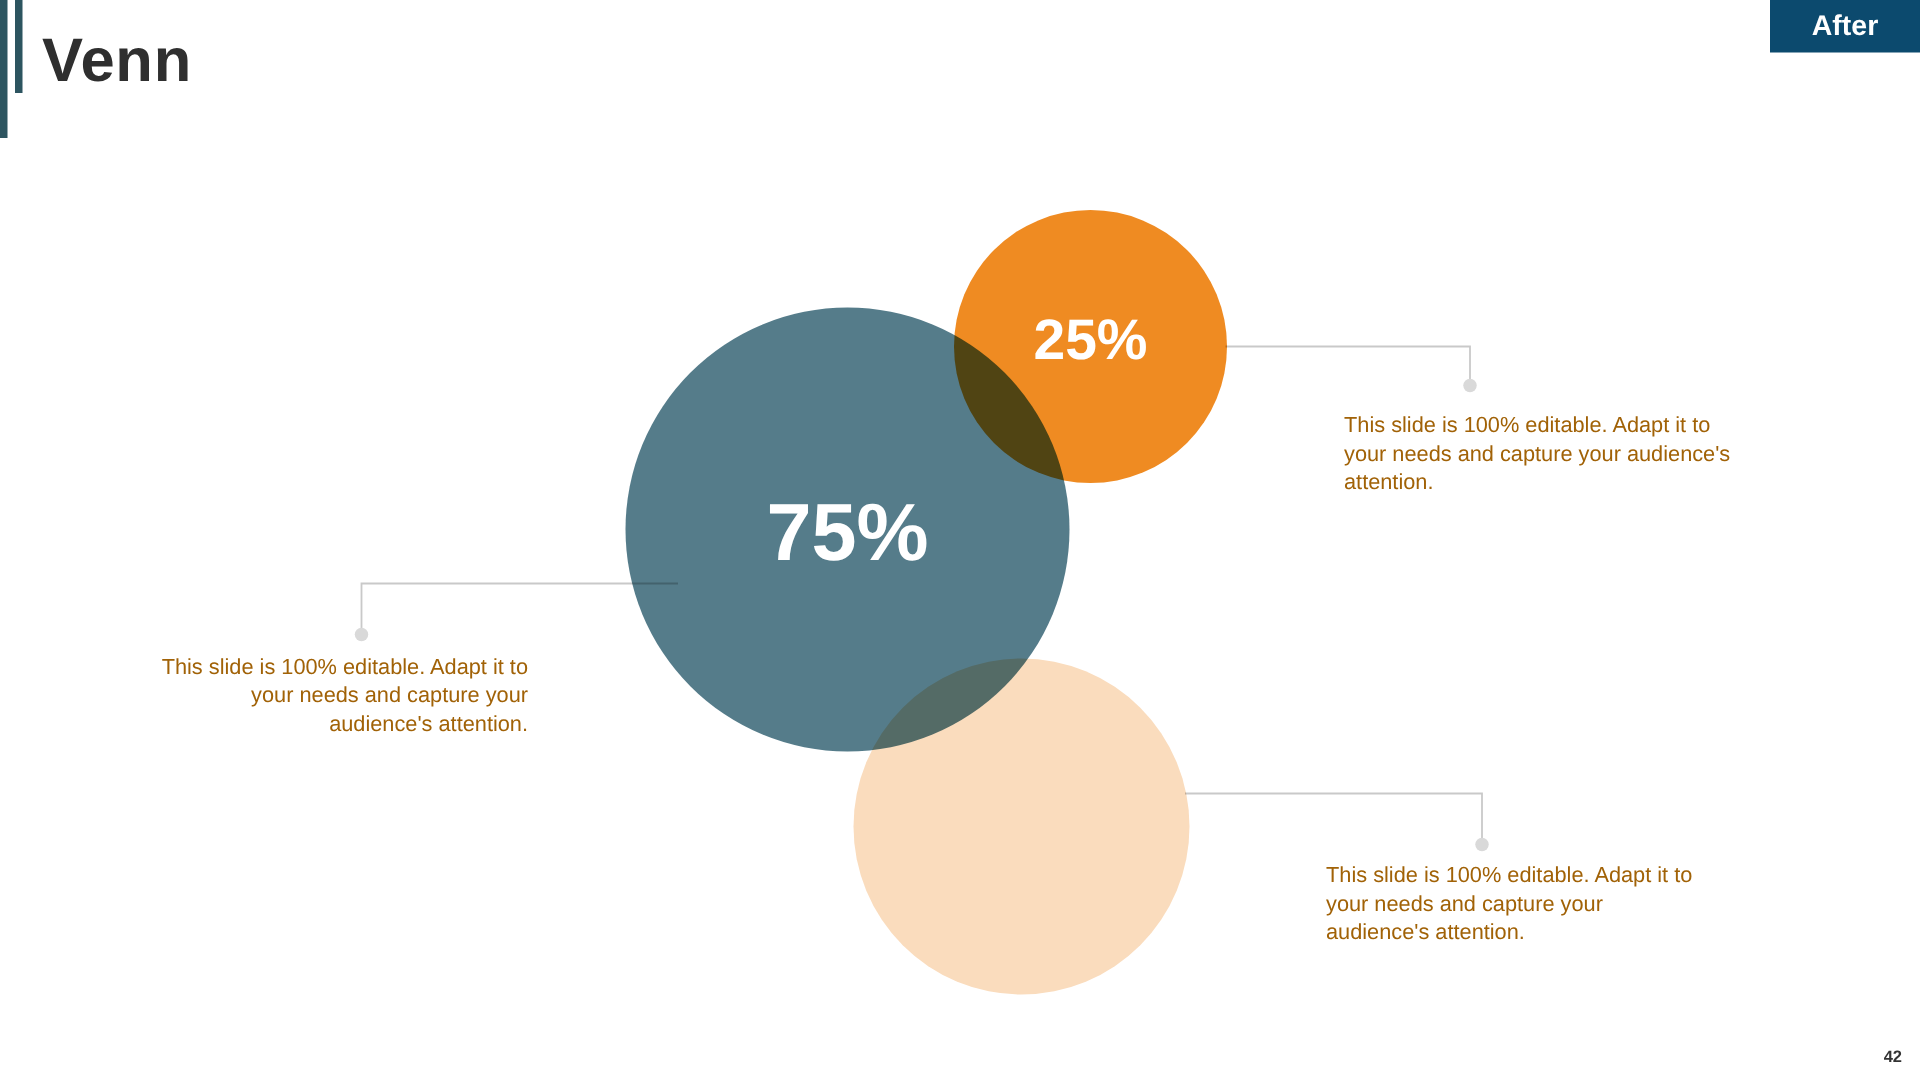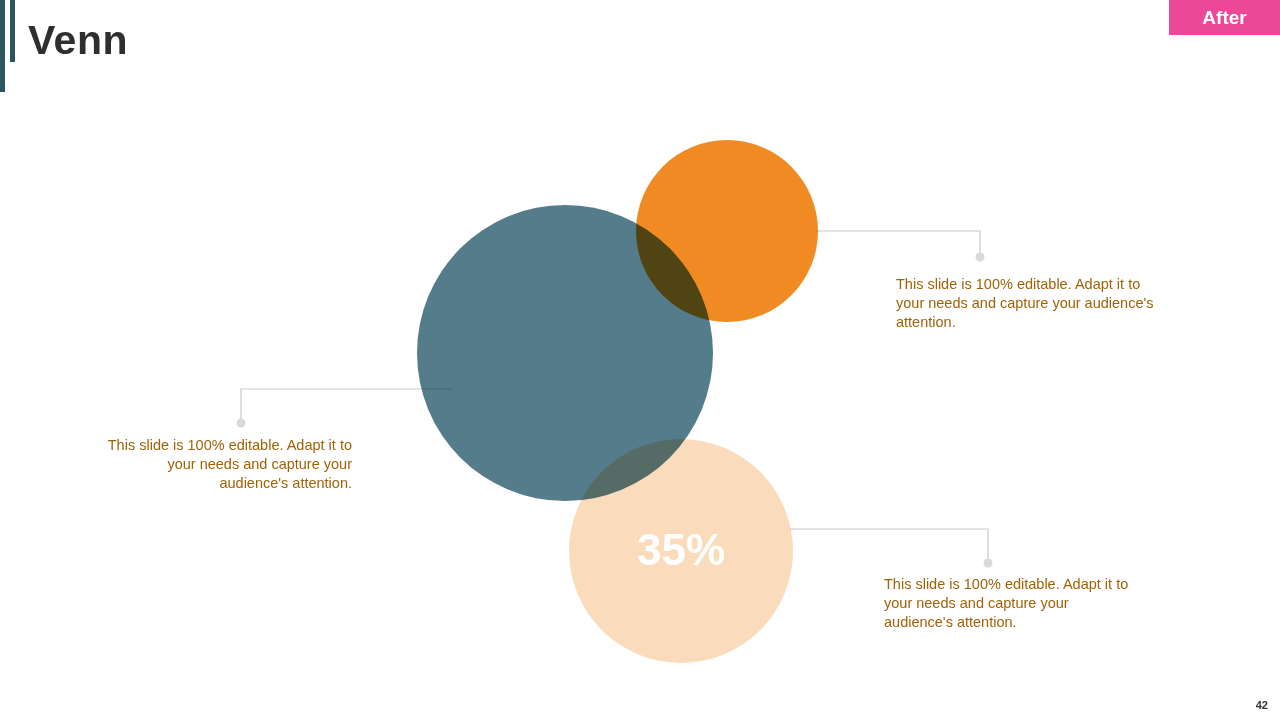--- a/index.html
+++ b/index.html
@@ -42,23 +42,23 @@
     color: #2f2f2f;
     letter-spacing: 0.5px;
     line-height: 1.2;
     white-space: nowrap;
   }
 
   #after-badge {
     position: absolute;
     right: 0px;
     top: 0px;
-    width: 111px;
+    width: 100px;
     height: 35px;
-    background: #ec4899;
+    background: #0c4a6e;
     display: flex;
     align-items: center;
     justify-content: center;
   }
   #after-badge-label {
     color: #ffffff;
     font-size: 19px;
     font-weight: bold;
     line-height: 1;
   }
@@ -170,21 +170,22 @@
       <circle cx="988" cy="563" r="4.5" fill="#d9d9d9"></circle>
     </g>
 
     <g style="mix-blend-mode: multiply;">
       <circle id="venn-circle-teal" cx="565" cy="353" r="148" fill="#557c8a" style="mix-blend-mode: multiply;"></circle>
       <circle id="venn-circle-orange" cx="727" cy="231" r="91" fill="#ef8b22" style="mix-blend-mode: multiply;"></circle>
       <circle id="venn-circle-peach" cx="681" cy="551" r="112" fill="#fadcbd" style="mix-blend-mode: multiply;"></circle>
     </g>
   </svg>
 
-  <div class="circle-label" id="venn-label-35">35%</div>
+  <div class="circle-label" id="venn-label-75">75%</div>
+  <div class="circle-label" id="venn-label-25">25%</div>
 </div>
 
 <div class="callout-text" id="callout-left-text">This slide is 100% editable. Adapt it to your needs and capture your audience's attention.</div>
 
 <div class="callout-text" id="callout-right-top-text">This slide is 100% editable. Adapt it to your needs and capture your audience's attention.</div>
 
 <div class="callout-text" id="callout-right-bottom-text">This slide is 100% editable. Adapt it to your needs and capture your audience's attention.</div>
 
 <div id="page-number">42</div>
 

